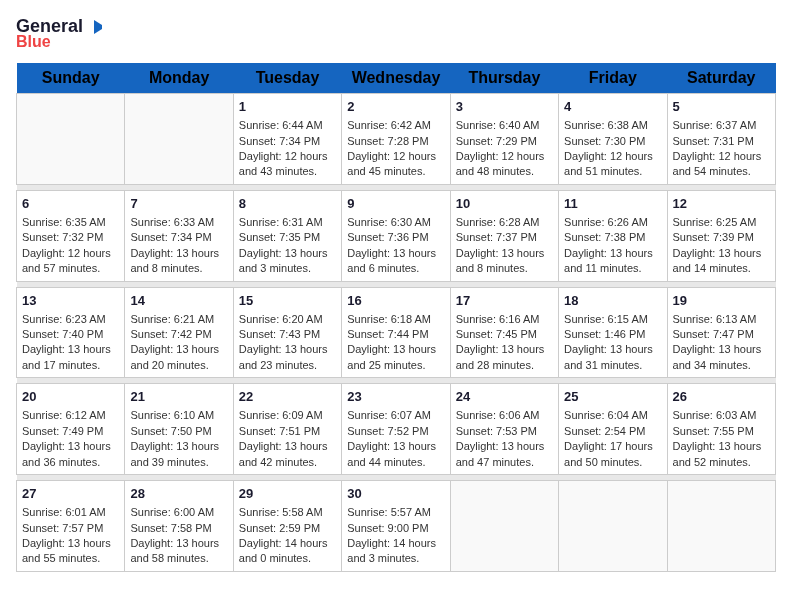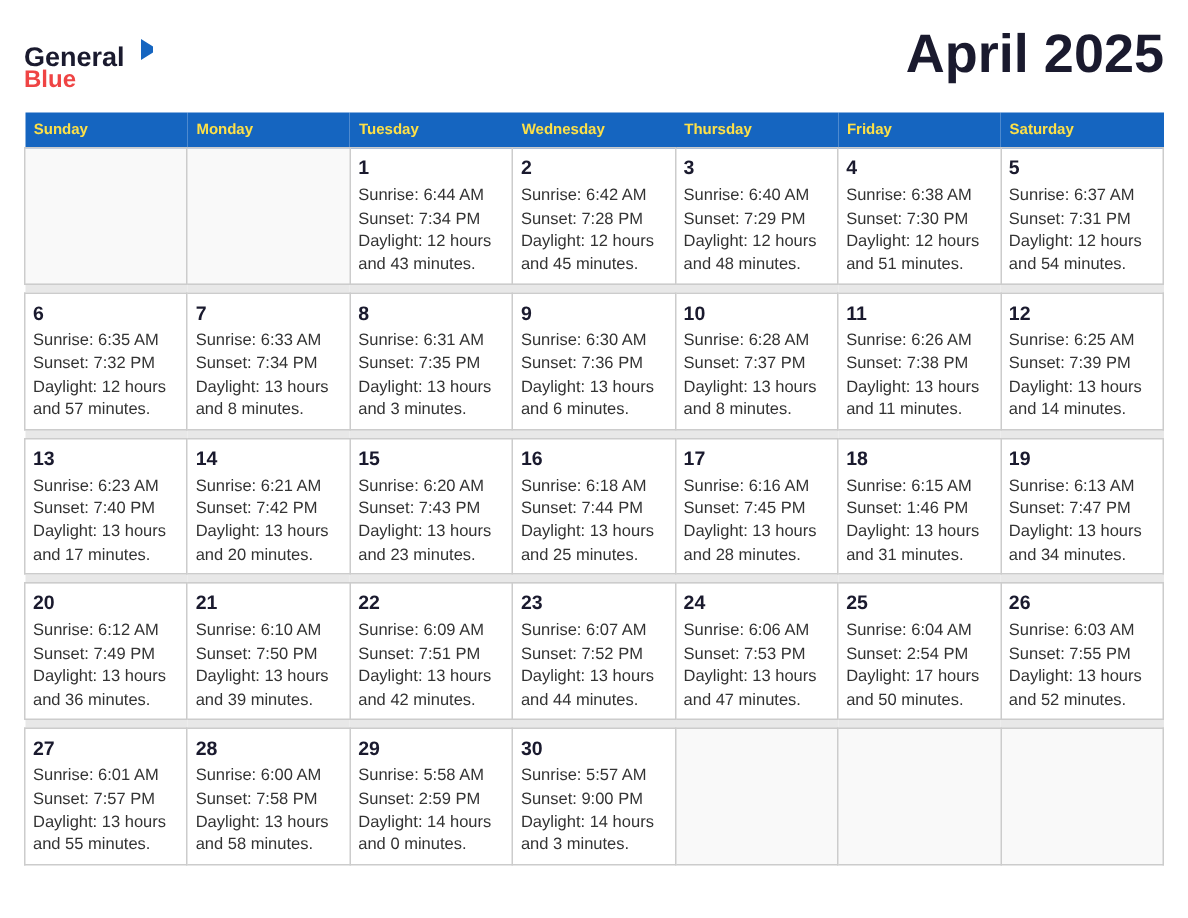--- a/index.html
+++ b/index.html
@@ -34,25 +34,25 @@
       font-size: 16px;
       color: #1a1a2e;
     }
     table {
       width: 100%;
       border-collapse: collapse;
       font-size: 11px;
     }
     thead tr th {
       background: #1565c0;
-      color: #fde047;
+      color: #000000;
       padding: 6px 6px;
-      text-align: left;
+      text-align: center;
       font-weight: bold;
-      font-size: 10px;
+      font-size: 16px;
     }
     tbody tr td {
       border: 1px solid #ccc;
       vertical-align: top;
       padding: 4px 5px;
       height: 80px;
       width: 108px;
       color: #333;
       line-height: 1.4;
     }
@@ -72,29 +72,28 @@
       padding: 0;
       border: none;
     }
   </style>
 </head>
 <body>
 
 <div class="header-section">
   <div class="logo">
     <div style="display:flex;align-items:center;gap:0;">
-      <span style="font-size:18px;font-weight:bold;color:#1a1a2e;margin-top:12px;">General</span>
+      <span style="font-size:18px;font-weight:bold;color:#1a1a2e;">General</span>
       <svg width="18" height="18" viewBox="0 0 18 18" style="margin:0 1px;">
         <polygon points="10,2 18,7 18,11 10,16 10,2" fill="#1565c0"></polygon>
       </svg>
     </div>
     <span style="font-size:16px;font-weight:bold;color:#ef4444;margin-top:-4px;">Blue</span>
   </div>
   <div class="title-section">
-    <div class="calendar-title">April 2025</div>
   </div>
 </div>
 
 <table>
   <thead>
     <tr>
       <th>Sunday</th>
       <th>Monday</th>
       <th>Tuesday</th>
       <th>Wednesday</th>

